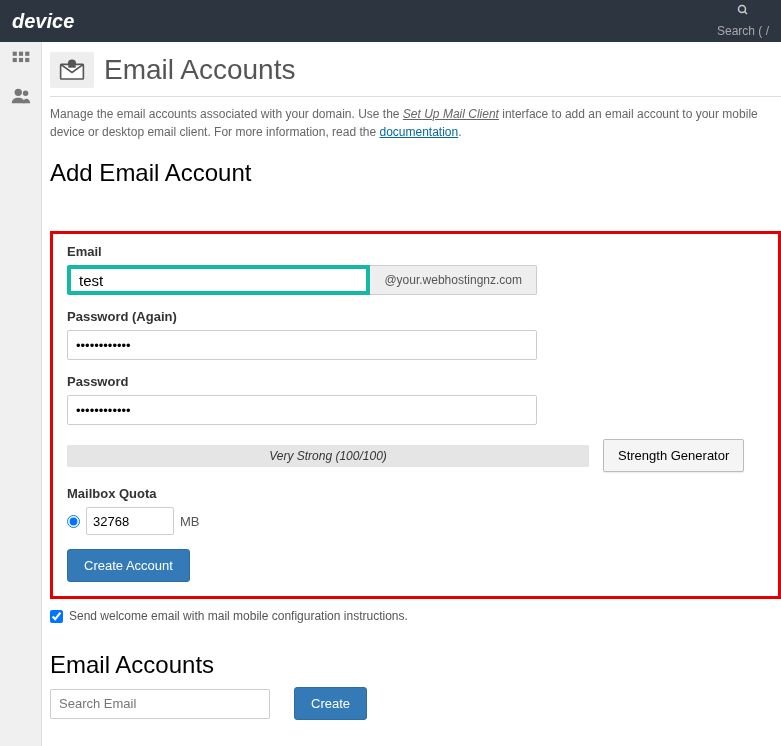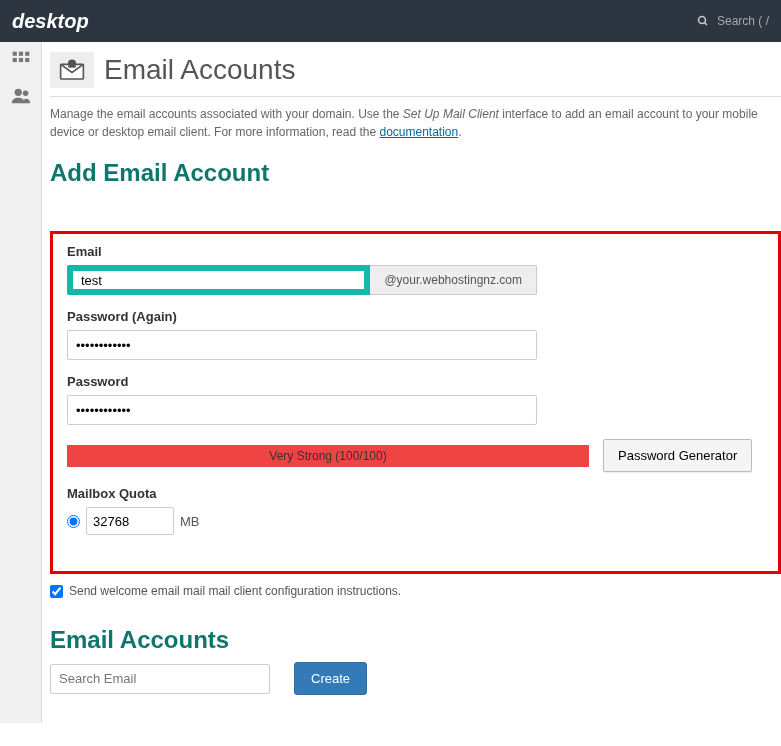--- a/index.html
+++ b/index.html
@@ -1,51 +1,51 @@
 <!DOCTYPE html>
 <html><head>
   <meta charset="utf-8">
   <style>
     * { margin: 0; padding: 0; box-sizing: border-box; }
     body { font-family: -apple-system, BlinkMacSystemFont, "Segoe UI", Arial, sans-serif; font-size: 13px; color: #555; background: #fff; }
     
     .topbar { background: #2c3540; height: 42px; display: flex; align-items: center; padding: 0 12px; justify-content: space-between; }
     .logo { color: #fff; font-size: 20px; font-weight: bold; font-style: italic; }
     .logo-c { font-style: italic; }
-    .search-area { display: flex; align-items: center; color: #aaa; gap: 8px; font-size: 12px; }
+    .search-area { display: flex; align-items: center; color: #aaa; gap: 8px; font-size: 12px; flex-direction: column; }
     
     .layout { display: flex; }
     .sidebar { width: 42px; background: #f0f0f0; border-right: 1px solid #ddd; padding-top: 8px; display: flex; flex-direction: column; align-items: center; gap: 12px; }
     .sidebar-icon { color: #777; cursor: pointer; }
     
     .content { flex: 1; padding: 10px 0 0 8px; }
     
     .page-header { display: flex; align-items: center; gap: 10px; border-bottom: 1px solid #ddd; padding-bottom: 8px; margin-bottom: 8px; }
     .page-icon-box { width: 44px; height: 36px; background: #eee; display: flex; align-items: center; justify-content: center; border-radius: 2px; }
     .page-title { font-size: 28px; font-weight: 300; color: #555; }
     
     .intro-text { color: #666; font-size: 12px; line-height: 1.5; margin-bottom: 18px; }
-    .intro-text em { font-style: italic; }
+    .intro-text em { font-style: italic; text-decoration: underline; }
     .intro-text a { color: #0369a1; text-decoration: underline; }
     
-    .section-title { font-size: 24px; font-weight: 700; color: #0f766e; margin-bottom: 8px; }
+    .section-title { font-size: 24px; font-weight: 400; color: #000000; margin-bottom: 8px; }
     
-    .highlight-box { border: 3px solid #e40000; padding: 10px 14px 22px; margin-bottom: 10px; margin-top: 44px; }
+    .highlight-box { border: 3px solid #e40000; padding: 10px 14px 14px; margin-bottom: 10px; margin-top: 44px; }
     
     .form-label { font-weight: bold; font-size: 13px; color: #333; margin-bottom: 6px; display: block; }
     .form-group { margin-bottom: 14px; }
     
     .email-row { display: flex; width: 470px; }
-    .email-input { flex: 1; height: 30px; border: 6px solid #14b8a6; padding: 0 8px; font-size: 13px; border-radius: 2px 0 0 2px; }
+    .email-input { flex: 1; height: 30px; border: 4px solid #14b8a6; padding: 0 8px; font-size: 15px; border-radius: 2px 0 0 2px; }
     .email-domain { height: 30px; border: 1px solid #ccc; border-left: none; background: #eee; padding: 0 14px; display: flex; align-items: center; font-size: 12px; color: #555; border-radius: 0 2px 2px 0; }
     
     .text-input { width: 470px; height: 30px; border: 1px solid #ccc; padding: 0 8px; font-size: 13px; border-radius: 2px; }
     
     .strength-row { display: flex; gap: 14px; align-items: center; }
-    .strength-bar { width: 522px; height: 22px; background: #ef4444; display: flex; align-items: center; justify-content: center; font-size: 12px; color: #333; }
+    .strength-bar { width: 522px; height: 22px; background: #e5e5e5; display: flex; align-items: center; justify-content: center; font-size: 12px; color: #333; font-style: italic; }
     
     .btn-default { background: #f5f5f5; border: 1px solid #bbb; padding: 8px 14px; font-size: 13px; border-radius: 2px; cursor: pointer; box-shadow: 0 1px 1px rgba(0,0,0,0.08); }
     
     .quota-row { display: flex; align-items: center; gap: 6px; margin-bottom: 6px; }
     .quota-input { width: 88px; height: 28px; border: 1px solid #ccc; padding: 0 6px; text-align: left; font-size: 13px; border-radius: 2px; }
     
     .btn-primary { background: #337ab7; color: #fff; border: 1px solid #2e6da4; padding: 8px 16px; font-size: 13px; border-radius: 3px; cursor: pointer; }
     
     .checkbox-row { display: flex; gap: 6px; align-items: center; margin: 6px 0 28px; font-size: 12px; }
     
@@ -53,21 +53,21 @@
     .search-input { width: 220px; height: 30px; border: 1px solid #ccc; padding: 14px 8px; font-size: 13px; border-radius: 2px; }
     
     .table-header { display: flex; padding: 6px 10px; font-size: 13px; font-weight: bold; color: #1a6894; }
     
     .info-icon { display: inline-flex; width: 14px; height: 14px; background: #333; color: #fff; border-radius: 50%; align-items: center; justify-content: center; font-size: 10px; font-weight: bold; }
   </style>
 </head>
 <body>
 
 <div class="topbar">
-  <div class="logo"><span class="logo-c">desktop</span></div>
+  <div class="logo"><span class="logo-c">device</span></div>
   <div class="search-area">
     <svg width="12" height="12" viewBox="0 0 24 24" fill="none" stroke="#ccc" stroke-width="3">
         <circle cx="10" cy="10" r="7"></circle>
         <line x1="20" y1="20" x2="15" y2="15"></line>
       </svg>
     <span>Search ( /</span>
   </div>
 </div>
 
 <div class="layout">
@@ -126,38 +126,39 @@
       </div>
 
       <div class="form-group">
         <label class="form-label">Password</label>
         <input class="text-input" type="password" value="••••••••••••" style="">
       </div>
 
       <div class="form-group">
         <div class="strength-row">
           <div class="strength-bar">Very Strong (100/100)</div>
-          <button class="btn-default">Password Generator</button>
+          <button class="btn-default">Strength Generator</button>
         </div>
       </div>
 
       <div class="form-group">
         <label class="form-label">Mailbox Quota</label>
         <div class="quota-row">
           <input type="radio" checked="" style="">
           <input class="quota-input" value="32768" style="">
           <span>MB</span>
         </div>
       </div>
 
+      <button class="btn-primary">Create Account</button>
     </div>
 
     <div class="checkbox-row">
       <input type="checkbox" checked="" style="">
-      <span>Send welcome email mail mail client configuration instructions.</span>
+      <span>Send welcome email with mail mobile configuration instructions.</span>
     </div>
 
     <h2 class="section-title">Email Accounts</h2>
 
     <div class="search-row">
       <input class="search-input" placeholder="Search Email" style="">
       <button class="btn-primary">Create</button>
     </div>
 
     <div class="table-header">

